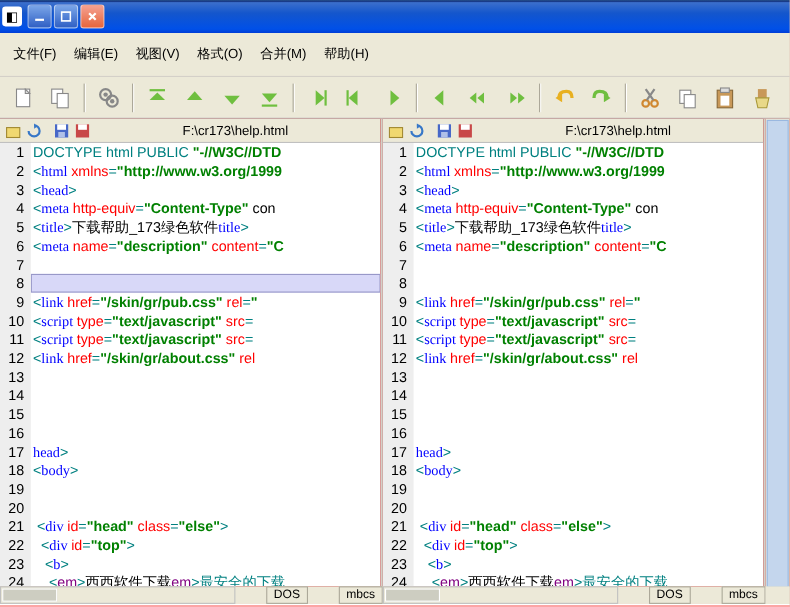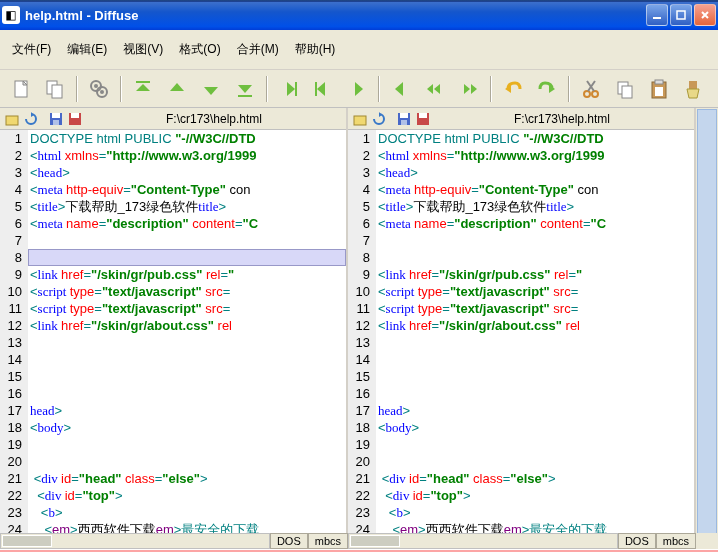--- a/index.html
+++ b/index.html
@@ -36,33 +36,32 @@
 .t-doctype { color: #008080; }
 .t-tag { color: #0000ff; font-family: Liberation Serif, serif; }
 .t-attr { color: #ff0000; }
 .t-str { color: #008000; font-weight: bold; }
 .t-em { color: #800080; margin-top: 24px; }
 
 .footer-row { display: flex; height: 16px; }
 .hscroll { flex: 1; background: #ece9d8; border: 1px solid #c0c0c0; display: flex; }
 .hscroll .thumb { width: 50px; background: #cdcdc1; border: 1px solid #fff; margin: 1px; }
 .status-mini { display: flex; }
-.status-mini .sb { border: 1px solid #aca899; background: #ece9d8; font-size: 11px; padding: 0 6px; height: 16px; display: flex; align-items: center; }
+.status-mini .sb { border: 1px solid #aca899; background: #ece9d8; font-size: 11px; padding: 0 6px; height: 16px; display: flex; align-items: center; margin-left: 28px; }
 .rscroll { width: 22px; background: #ece9d8; }
 
 .statusbar { height: 20px; background: #fca5a5; font-size: 12px; display: flex; align-items: center; padding: 0 4px; border-top: 1px solid #fff; }
 
 svg { display: block; }
 </style>
 </head>
 <body>
 
 <div class="titlebar">
   <div class="icon">◧</div>
-  <div class="title">help.html - Diffuse</div>
   <div class="win-btns">
     <div class="win-btn win-min">
         <svg width="10" height="10">
           <rect x="1" y="7" width="8" height="2" fill="#fff"></rect>
         </svg>
       </div>
     <div class="win-btn win-max">
         <svg width="10" height="10">
           <rect x="1" y="1" width="8" height="8" fill="none" stroke="#fff" stroke-width="1.5"></rect>
         </svg>

